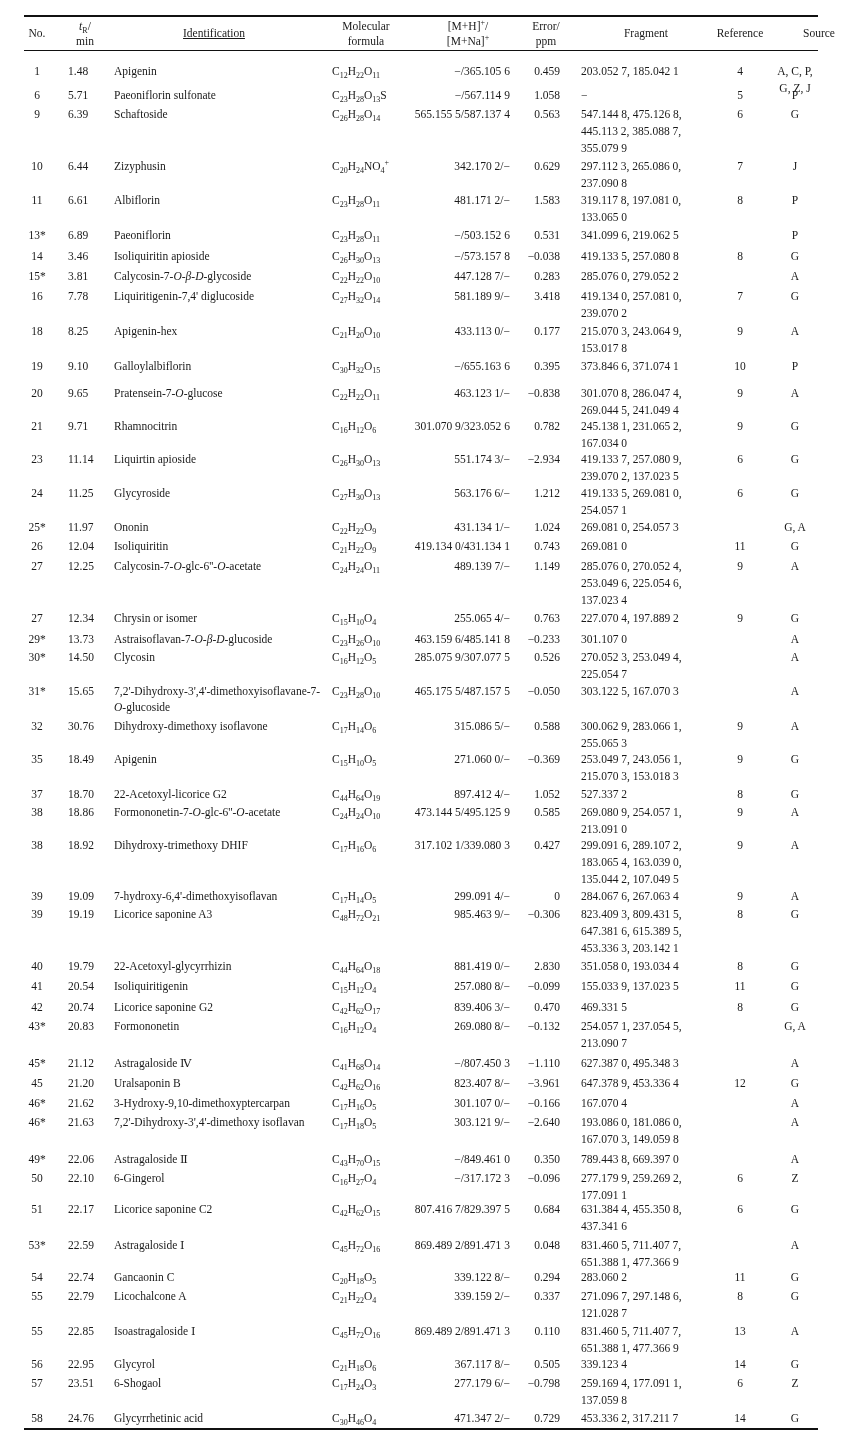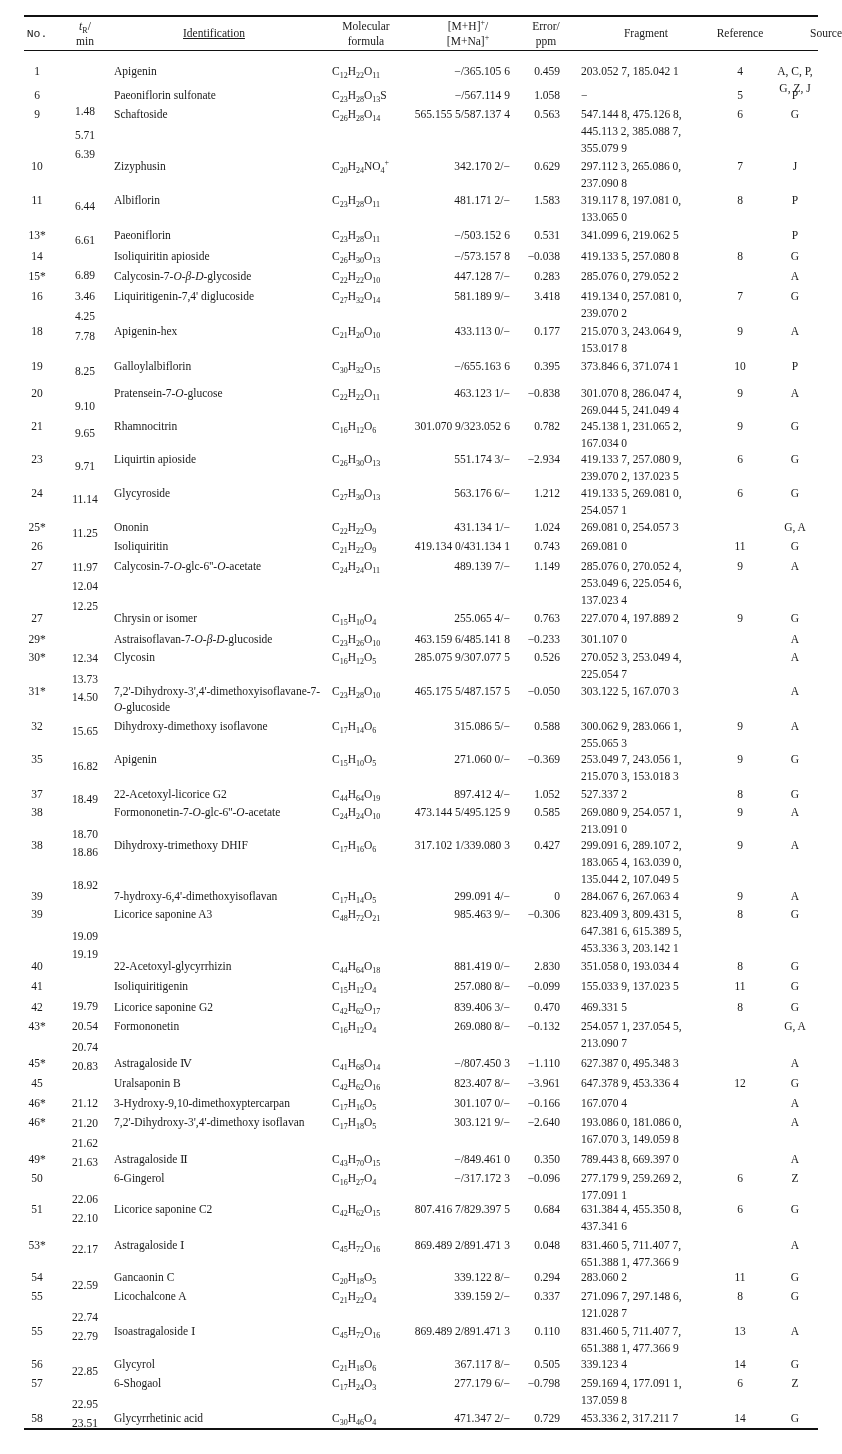--- a/index.html
+++ b/index.html
@@ -6,38 +6,38 @@
   body { width: 842px; height: 1454px; position: relative; overflow: hidden;
          font-family: "Liberation Serif", "DejaVu Serif", serif; color: #1a1a1a; font-size: 11.5px; }
   .rule-top { position: absolute; left: 24px; width: 794px; top: 15px; height: 2px; background: #111; }
   .rule-mid { position: absolute; left: 24px; width: 794px; top: 50px; height: 1px; background: #111; }
   .rule-bot { position: absolute; left: 24px; width: 794px; top: 1428px; height: 2px; background: #111; }
   .hdr { position: absolute; top: 17px; height: 33px; display: flex; align-items: center; justify-content: center;
          text-align: center; line-height: 15px; font-size: 11.5px; }
   .row { position: absolute; left: 0; width: 842px; line-height: 16px; }
   .cell { position: absolute; top: 0; white-space: nowrap; }
   .c-no { left: 24px; width: 26px; text-align: center; }
-  .c-tr { left: 68px; width: 34px; text-align: center; margin-top: 40px; }
+  .c-tr { left: 68px; width: 34px; text-align: left; }
   .c-id { left: 114px; width: 210px; white-space: normal; line-height: 16px; }
   .c-mf { left: 332px; width: 90px; }
   .c-mh { left: 400px; width: 110px; text-align: right; }
   .c-err { left: 525px; width: 35px; text-align: right; }
   .c-fr { left: 581px; width: 130px; white-space: normal; line-height: 17px; }
   .c-ref { left: 715px; width: 50px; text-align: center; }
   .c-src { left: 774px; width: 42px; text-align: center; white-space: normal; line-height: 17px; }
   sub, sup { font-size: 8px; line-height: 0; }
   i { font-style: italic; }
 </style>
 </head>
 <body>
 
 <div>
   <div class="rule-top"></div>
 
-  <div class="hdr" style="left:24px;width:26px;font-family:Liberation Mono, monospace;">
+  <div class="hdr" style="left:24px;width:26px;">
       <span>No.</span>
     </div>
   <div class="hdr" style="left:62px;width:46px;">
     <div><i>t</i><sub>R</sub><span>/</span><br><span>min</span></div>
   </div>
   <div class="hdr" style="left:114px;width:200px;text-decoration:underline;">
       <span>Identification</span>
     </div>
   <div class="hdr" style="left:326px;width:80px;">
       <div><span>Molecular</span><br><span>formula</span></div>
@@ -47,21 +47,21 @@
     </div>
   <div class="hdr" style="left:526px;width:40px;">
       <div><span>Error/</span><br><span>ppm</span></div>
     </div>
   <div class="hdr" style="left:581px;width:130px;">
       <span>Fragment</span>
     </div>
   <div class="hdr" style="left:712px;width:56px;">
       <span>Reference</span>
     </div>
-  <div class="hdr" style="left:796px;width:46px;justify-content:flex-end;">
+  <div class="hdr" style="left:796px;width:46px;">
       <span>Source</span>
     </div>
 
   <div class="rule-mid"></div>
 
   <div id="tbody">
       <div class="row" style="top: 63px;">
         <div class="cell c-no">1</div>
         <div class="cell c-tr">1.48</div>
         <div class="cell c-id">Apigenin</div>
@@ -133,21 +133,21 @@
         <div class="cell c-id">Isoliquiritin apioside</div>
         <div class="cell c-mf">C<sub>26</sub>H<sub>30</sub>O<sub>13</sub></div>
         <div class="cell c-mh">−/573.157 8</div>
         <div class="cell c-err">−0.038</div>
         <div class="cell c-fr">419.133 5, 257.080 8</div>
         <div class="cell c-ref">8</div>
         <div class="cell c-src">G</div>
       </div>
       <div class="row" style="top: 268px;">
         <div class="cell c-no">15*</div>
-        <div class="cell c-tr">4.25</div>
+        <div class="cell c-tr">3.81</div>
         <div class="cell c-id">Calycosin-7-<i>O</i>-<i>β</i>-<i>D</i>-glycoside</div>
         <div class="cell c-mf">C<sub>22</sub>H<sub>22</sub>O<sub>10</sub></div>
         <div class="cell c-mh">447.128 7/−</div>
         <div class="cell c-err">0.283</div>
         <div class="cell c-fr">285.076 0, 279.052 2</div>
         <div class="cell c-ref"></div>
         <div class="cell c-src">A</div>
       </div>
       <div class="row" style="top: 288px;">
         <div class="cell c-no">16</div>
@@ -298,21 +298,21 @@
         <div class="cell c-id">7,2'-Dihydroxy-3',4'-dimethoxyisoflavane-7-<i>O</i>-glucoside</div>
         <div class="cell c-mf">C<sub>23</sub>H<sub>28</sub>O<sub>10</sub></div>
         <div class="cell c-mh">465.175 5/487.157 5</div>
         <div class="cell c-err">−0.050</div>
         <div class="cell c-fr">303.122 5, 167.070 3</div>
         <div class="cell c-ref"></div>
         <div class="cell c-src">A</div>
       </div>
       <div class="row" style="top: 718px;">
         <div class="cell c-no">32</div>
-        <div class="cell c-tr">16.82</div>
+        <div class="cell c-tr">30.76</div>
         <div class="cell c-id">Dihydroxy-dimethoxy isoflavone</div>
         <div class="cell c-mf">C<sub>17</sub>H<sub>14</sub>O<sub>6</sub></div>
         <div class="cell c-mh">315.086 5/−</div>
         <div class="cell c-err">0.588</div>
         <div class="cell c-fr">300.062 9, 283.066 1, 255.065 3</div>
         <div class="cell c-ref">9</div>
         <div class="cell c-src">A</div>
       </div>
       <div class="row" style="top: 751px;">
         <div class="cell c-no">35</div>

